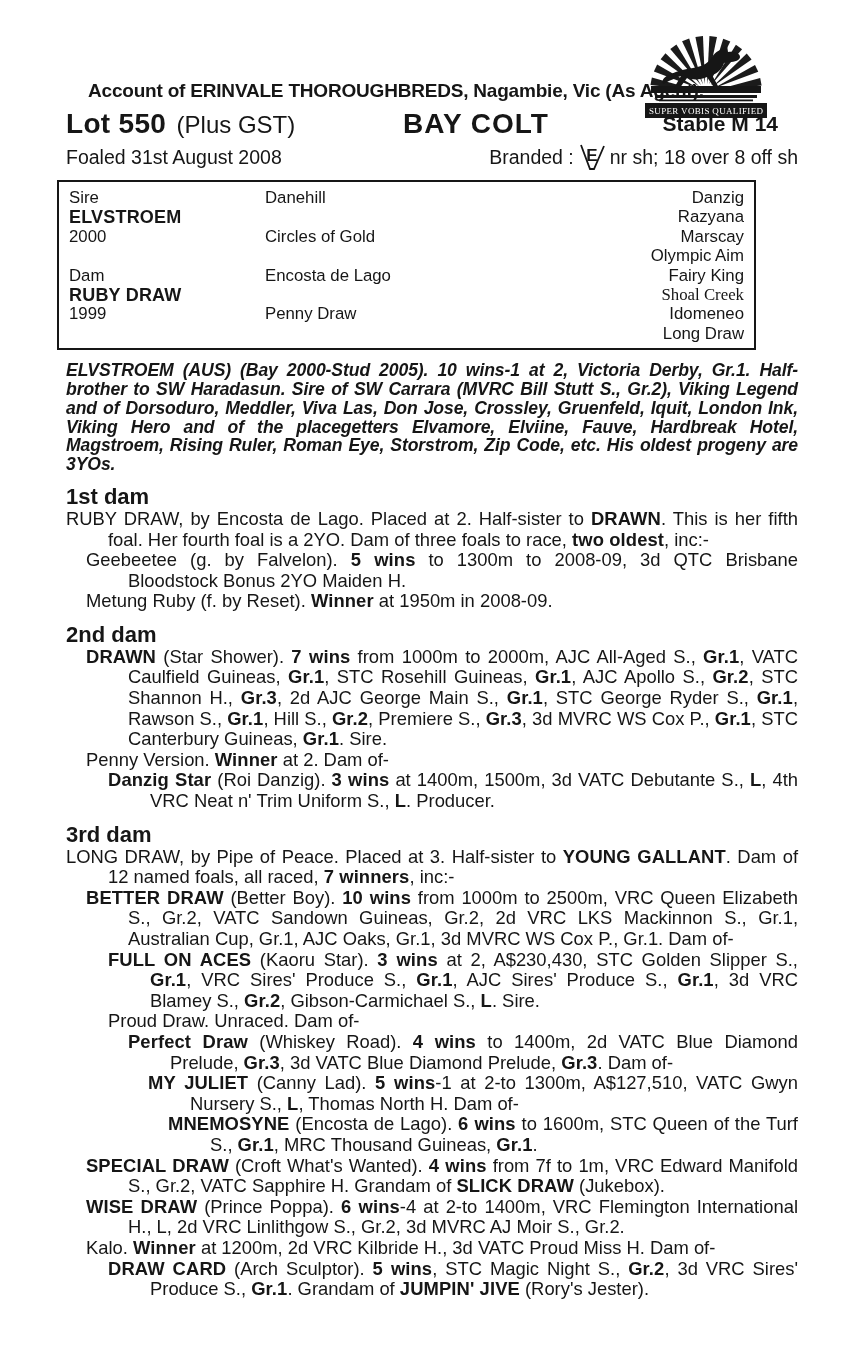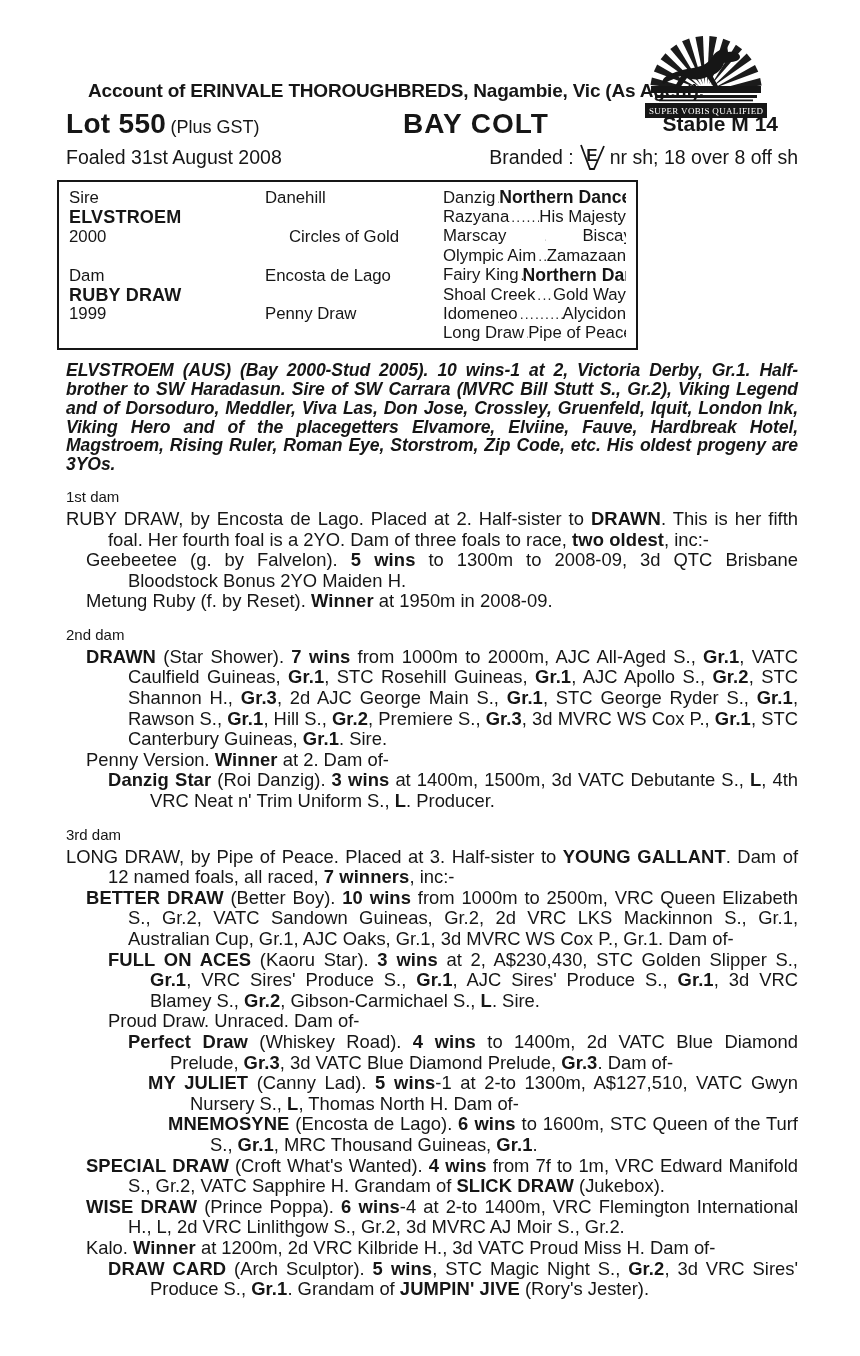--- a/index.html
+++ b/index.html
@@ -8,40 +8,40 @@
     padding:24px 62px 0 66px;overflow:hidden;background:#fff;color:#161616;
     font-family:"Liberation Sans",sans-serif;
   }
   
   .header-row{position:relative;height:76px;}
   .account{position:absolute;left:22px;bottom:-2px;font-weight:bold;font-size:19px;letter-spacing:-0.2px;white-space:nowrap;}
   .logo{position:absolute;right:31px;top:2px;width:122px;height:92px;}
   .lot-row{display:flex;align-items:baseline;margin-top:8px;}
   .lot-left{flex:0 0 270px;}
   .lot-label{font-size:28px;font-weight:bold;letter-spacing:0.3px;}
-  .lot-gst{font-size:18px;}
+  .lot-gst{font-size:24px;margin-left:6px;}
   .horse-type{flex:1;text-align:center;font-size:28px;font-weight:bold;letter-spacing:1px;transform:translateX(14px);}
   .stable{flex:0 0 190px;text-align:right;font-size:21px;font-weight:bold;padding-right:20px;align-self:center;}
   .foaled-row{display:flex;justify-content:space-between;align-items:center;font-size:19.5px;margin-top:2px;}
   .branded{display:flex;align-items:center;gap:5px;}
   
-  .ped-box{margin:8px 0 0 -9px;width:581px;box-sizing:border-box;border:2.5px solid #161616;padding:6px 10px 5px 10px;}
+  .ped-box{margin:8px 0 0 -9px;width:699px;box-sizing:border-box;border:2.5px solid #161616;padding:6px 10px 5px 10px;}
   .ped-grid{display:grid;grid-template-columns:196px 178px 1fr;grid-auto-rows:19.4px;font-size:16.8px;}
   .ped-cell{white-space:nowrap;overflow:hidden;}
   .ped-cell.bold{font-weight:bold;font-size:18px;letter-spacing:0.2px;}
-  .ped-pair{display:flex;align-items:center;overflow:hidden;}
+  .ped-pair{display:flex;align-items:flex-end;overflow:hidden;flex-direction:column;}
   .ped-pair .l{white-space:nowrap;}
   .ped-pair .dots{flex:1;overflow:hidden;white-space:nowrap;letter-spacing:1.2px;color:#2a2a2a;font-size:14px;padding:0 2px;}
   .ped-pair .r{white-space:nowrap;}
   .ped-pair .r.bold{font-weight:bold;font-size:17.6px;}
   
   .sire-para{margin-top:11px;font-weight:bold;font-size:17.6px;line-height:18.8px;text-align:justify;letter-spacing:-0.1px;font-style:italic;}
   
   .section{margin-top:11px;}
-  .section-heading{font-size:15px;font-weight:normal;line-height:22px;margin:12px 0 1px 0;}
+  .section-heading{font-size:22px;font-weight:bold;line-height:22px;margin:12px 0 1px 0;}
   .para{font-size:18.4px;line-height:20.6px;text-align:justify;margin:0;padding-left:calc(var(--ind) + 42px);text-indent:-42px;}
   .lvl0{--ind:0px;} .lvl1{--ind:20px;} .lvl2{--ind:42px;} .lvl3{--ind:62px;} .lvl4{--ind:82px;} .lvl5{--ind:102px;}
   .para b{letter-spacing:0.1px;}
 </style>
 </head>
 <body>
 
 <div class="page">
 
   <div class="header-row">
@@ -97,21 +97,21 @@
 
   <div class="ped-box">
     <div class="ped-grid" id="ped-grid">
         <div class="ped-cell" style="grid-area: 1 / 1;">Sire</div>
         <div class="ped-cell bold" style="grid-area: 2 / 1;">ELVSTROEM</div>
         <div class="ped-cell" style="grid-area: 3 / 1;">2000</div>
         <div class="ped-cell" style="grid-area: 5 / 1;">Dam</div>
         <div class="ped-cell bold" style="grid-area: 6 / 1;">RUBY DRAW</div>
         <div class="ped-cell" style="grid-area: 7 / 1;">1999</div>
         <div class="ped-cell" style="grid-area: 1 / 2;">Danehill</div>
-        <div class="ped-cell" style="grid-area: 3 / 2; margin-left: 24px;">Circles of Gold</div>
+        <div class="ped-cell" style="grid-area: 3 / 2;">Circles of Gold</div>
         <div class="ped-cell" style="grid-area: 5 / 2;">Encosta de Lago</div>
         <div class="ped-cell" style="grid-area: 7 / 2;">Penny Draw</div>
         <div class="ped-pair" style="grid-area: 1 / 3;">
           <span class="l">Danzig</span>
           <span class="dots">................................................................................</span>
           <span class="r bold">Northern Dancer</span>
         </div>
         <div class="ped-pair" style="grid-area: 2 / 3;">
           <span class="l">Razyana</span>
           <span class="dots">................................................................................</span>
@@ -125,21 +125,21 @@
         <div class="ped-pair" style="grid-area: 4 / 3;">
           <span class="l">Olympic Aim</span>
           <span class="dots">................................................................................</span>
           <span class="r">Zamazaan</span>
         </div>
         <div class="ped-pair" style="grid-area: 5 / 3;">
           <span class="l">Fairy King</span>
           <span class="dots">................................................................................</span>
           <span class="r bold">Northern Dancer</span>
         </div>
-        <div class="ped-pair" style="grid-area: 6 / 3;">
+        <div class="ped-pair" style="grid-area: 6 / 3; font-family: Liberation Serif, serif;">
           <span class="l">Shoal Creek</span>
           <span class="dots">................................................................................</span>
           <span class="r">Gold Way</span>
         </div>
         <div class="ped-pair" style="grid-area: 7 / 3;">
           <span class="l">Idomeneo</span>
           <span class="dots">................................................................................</span>
           <span class="r">Alycidon</span>
         </div>
         <div class="ped-pair" style="grid-area: 8 / 3;">

